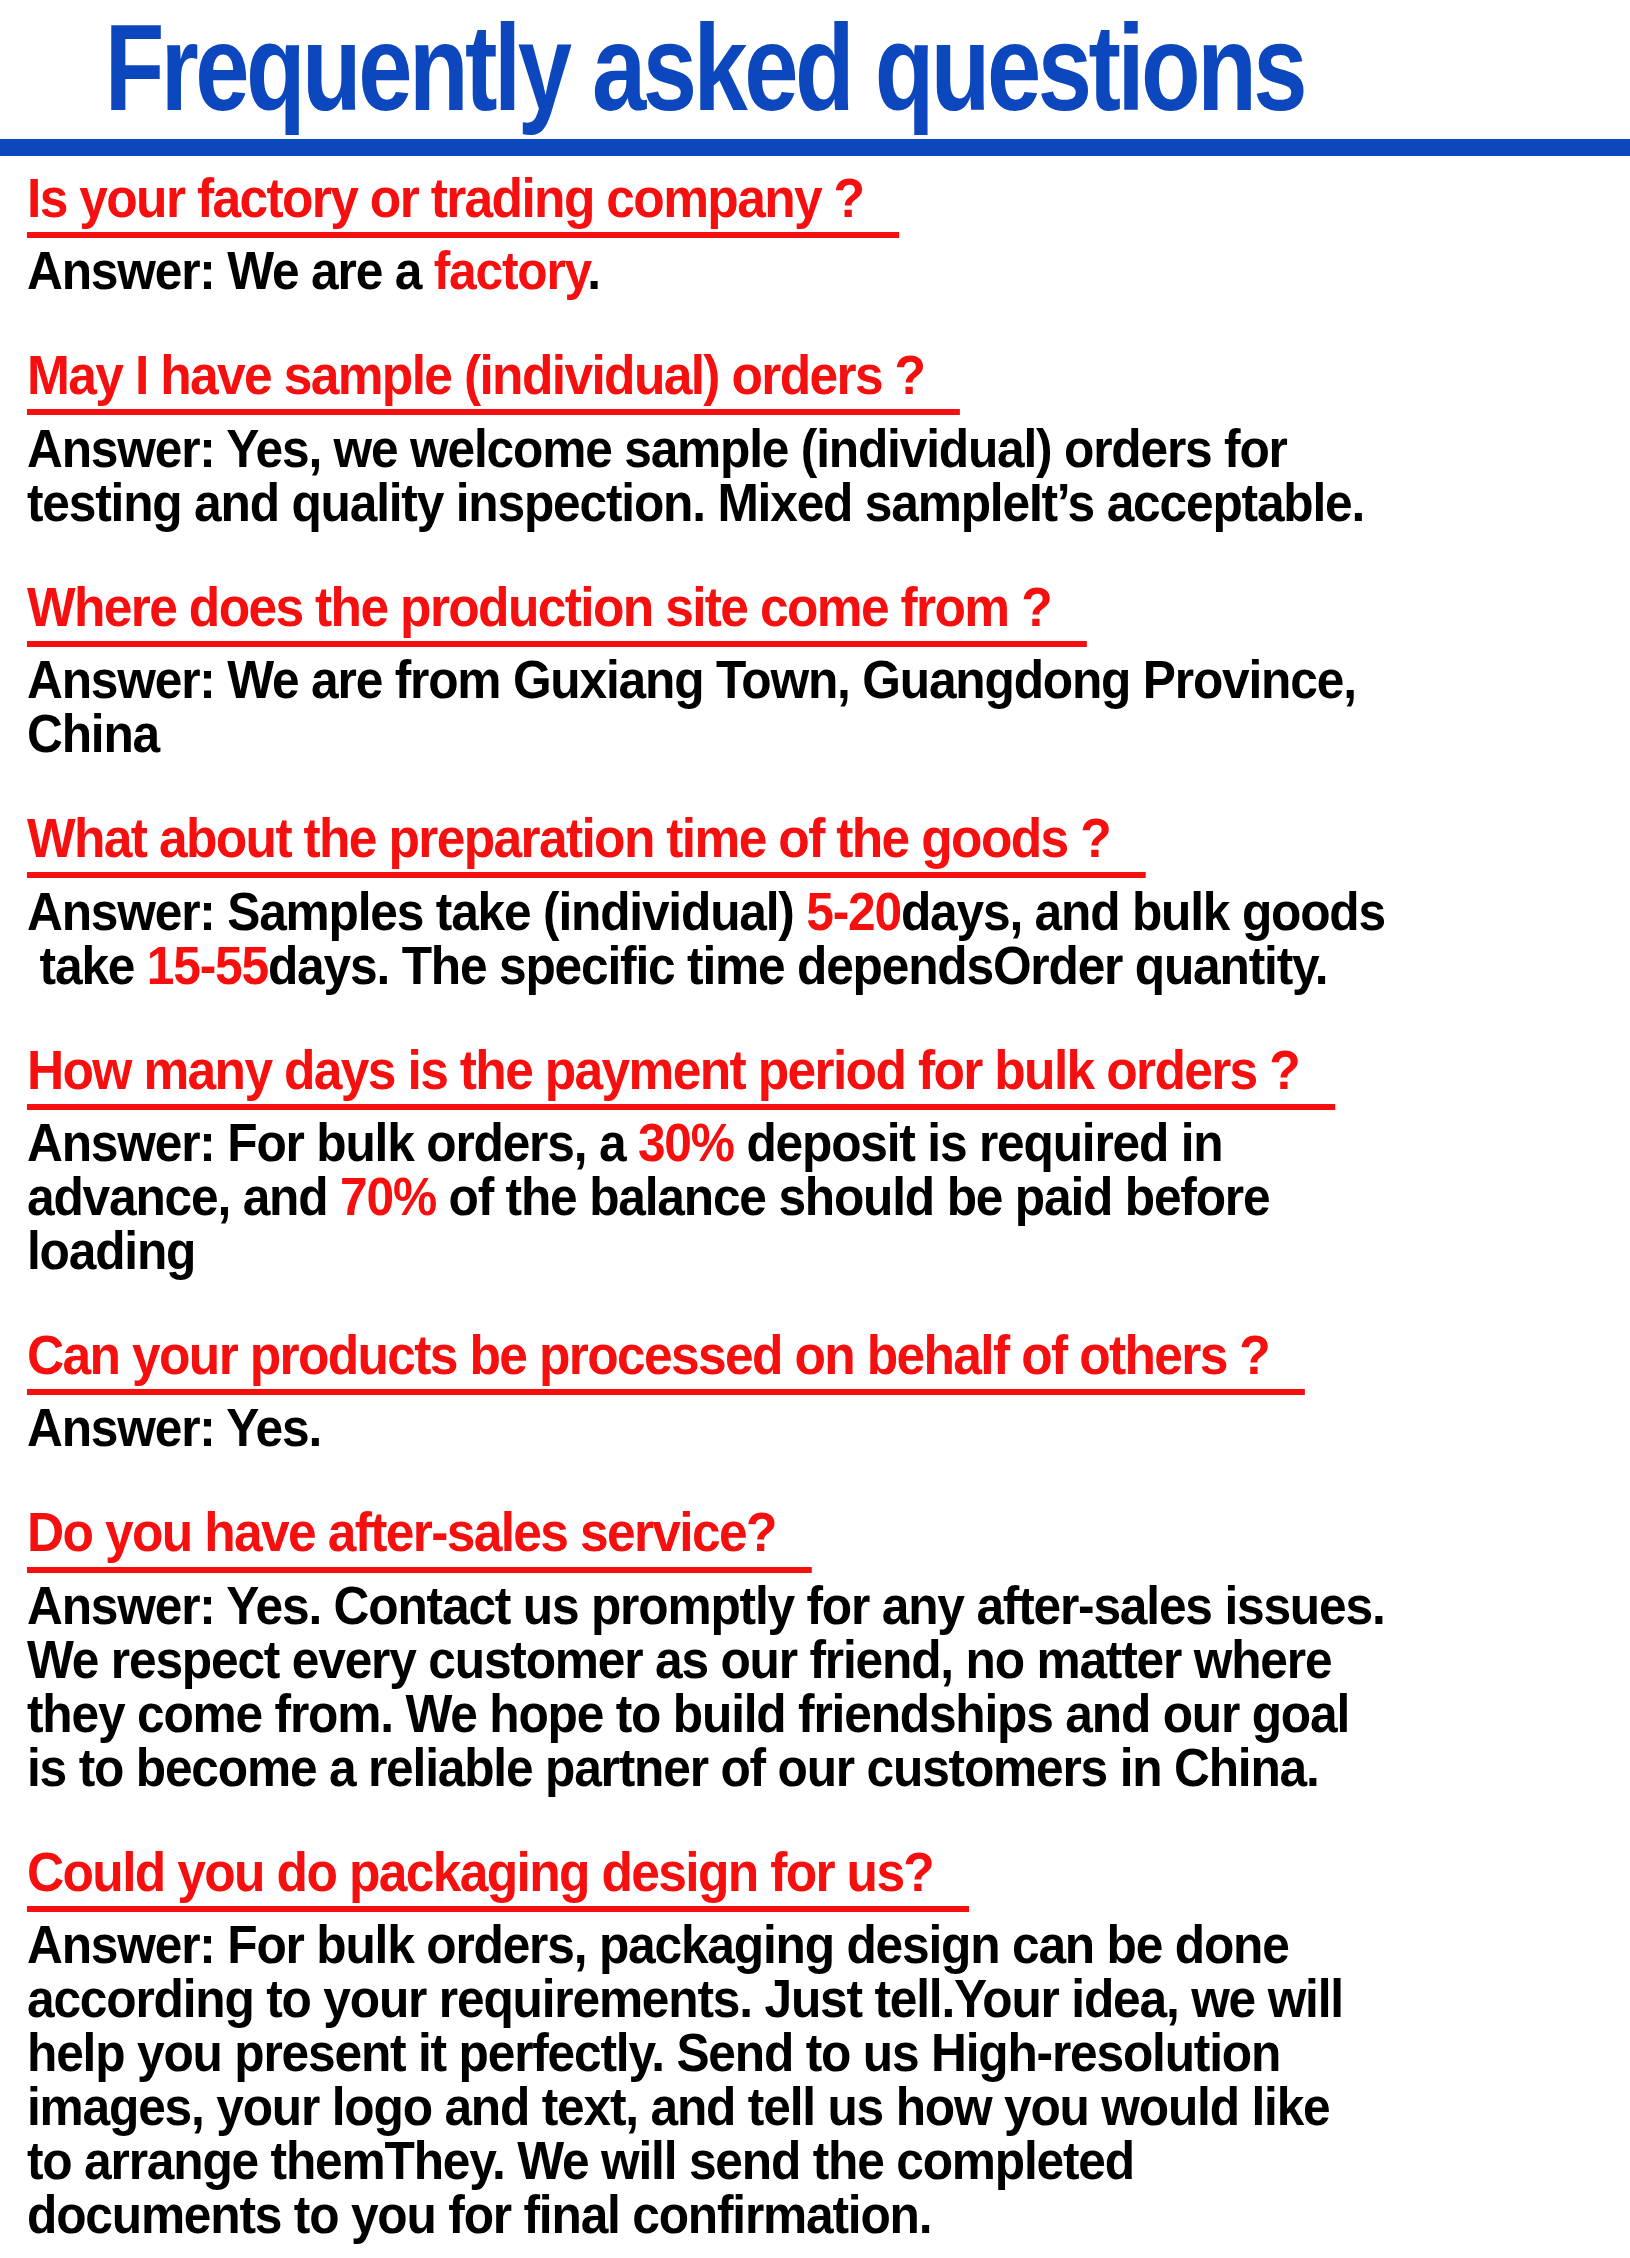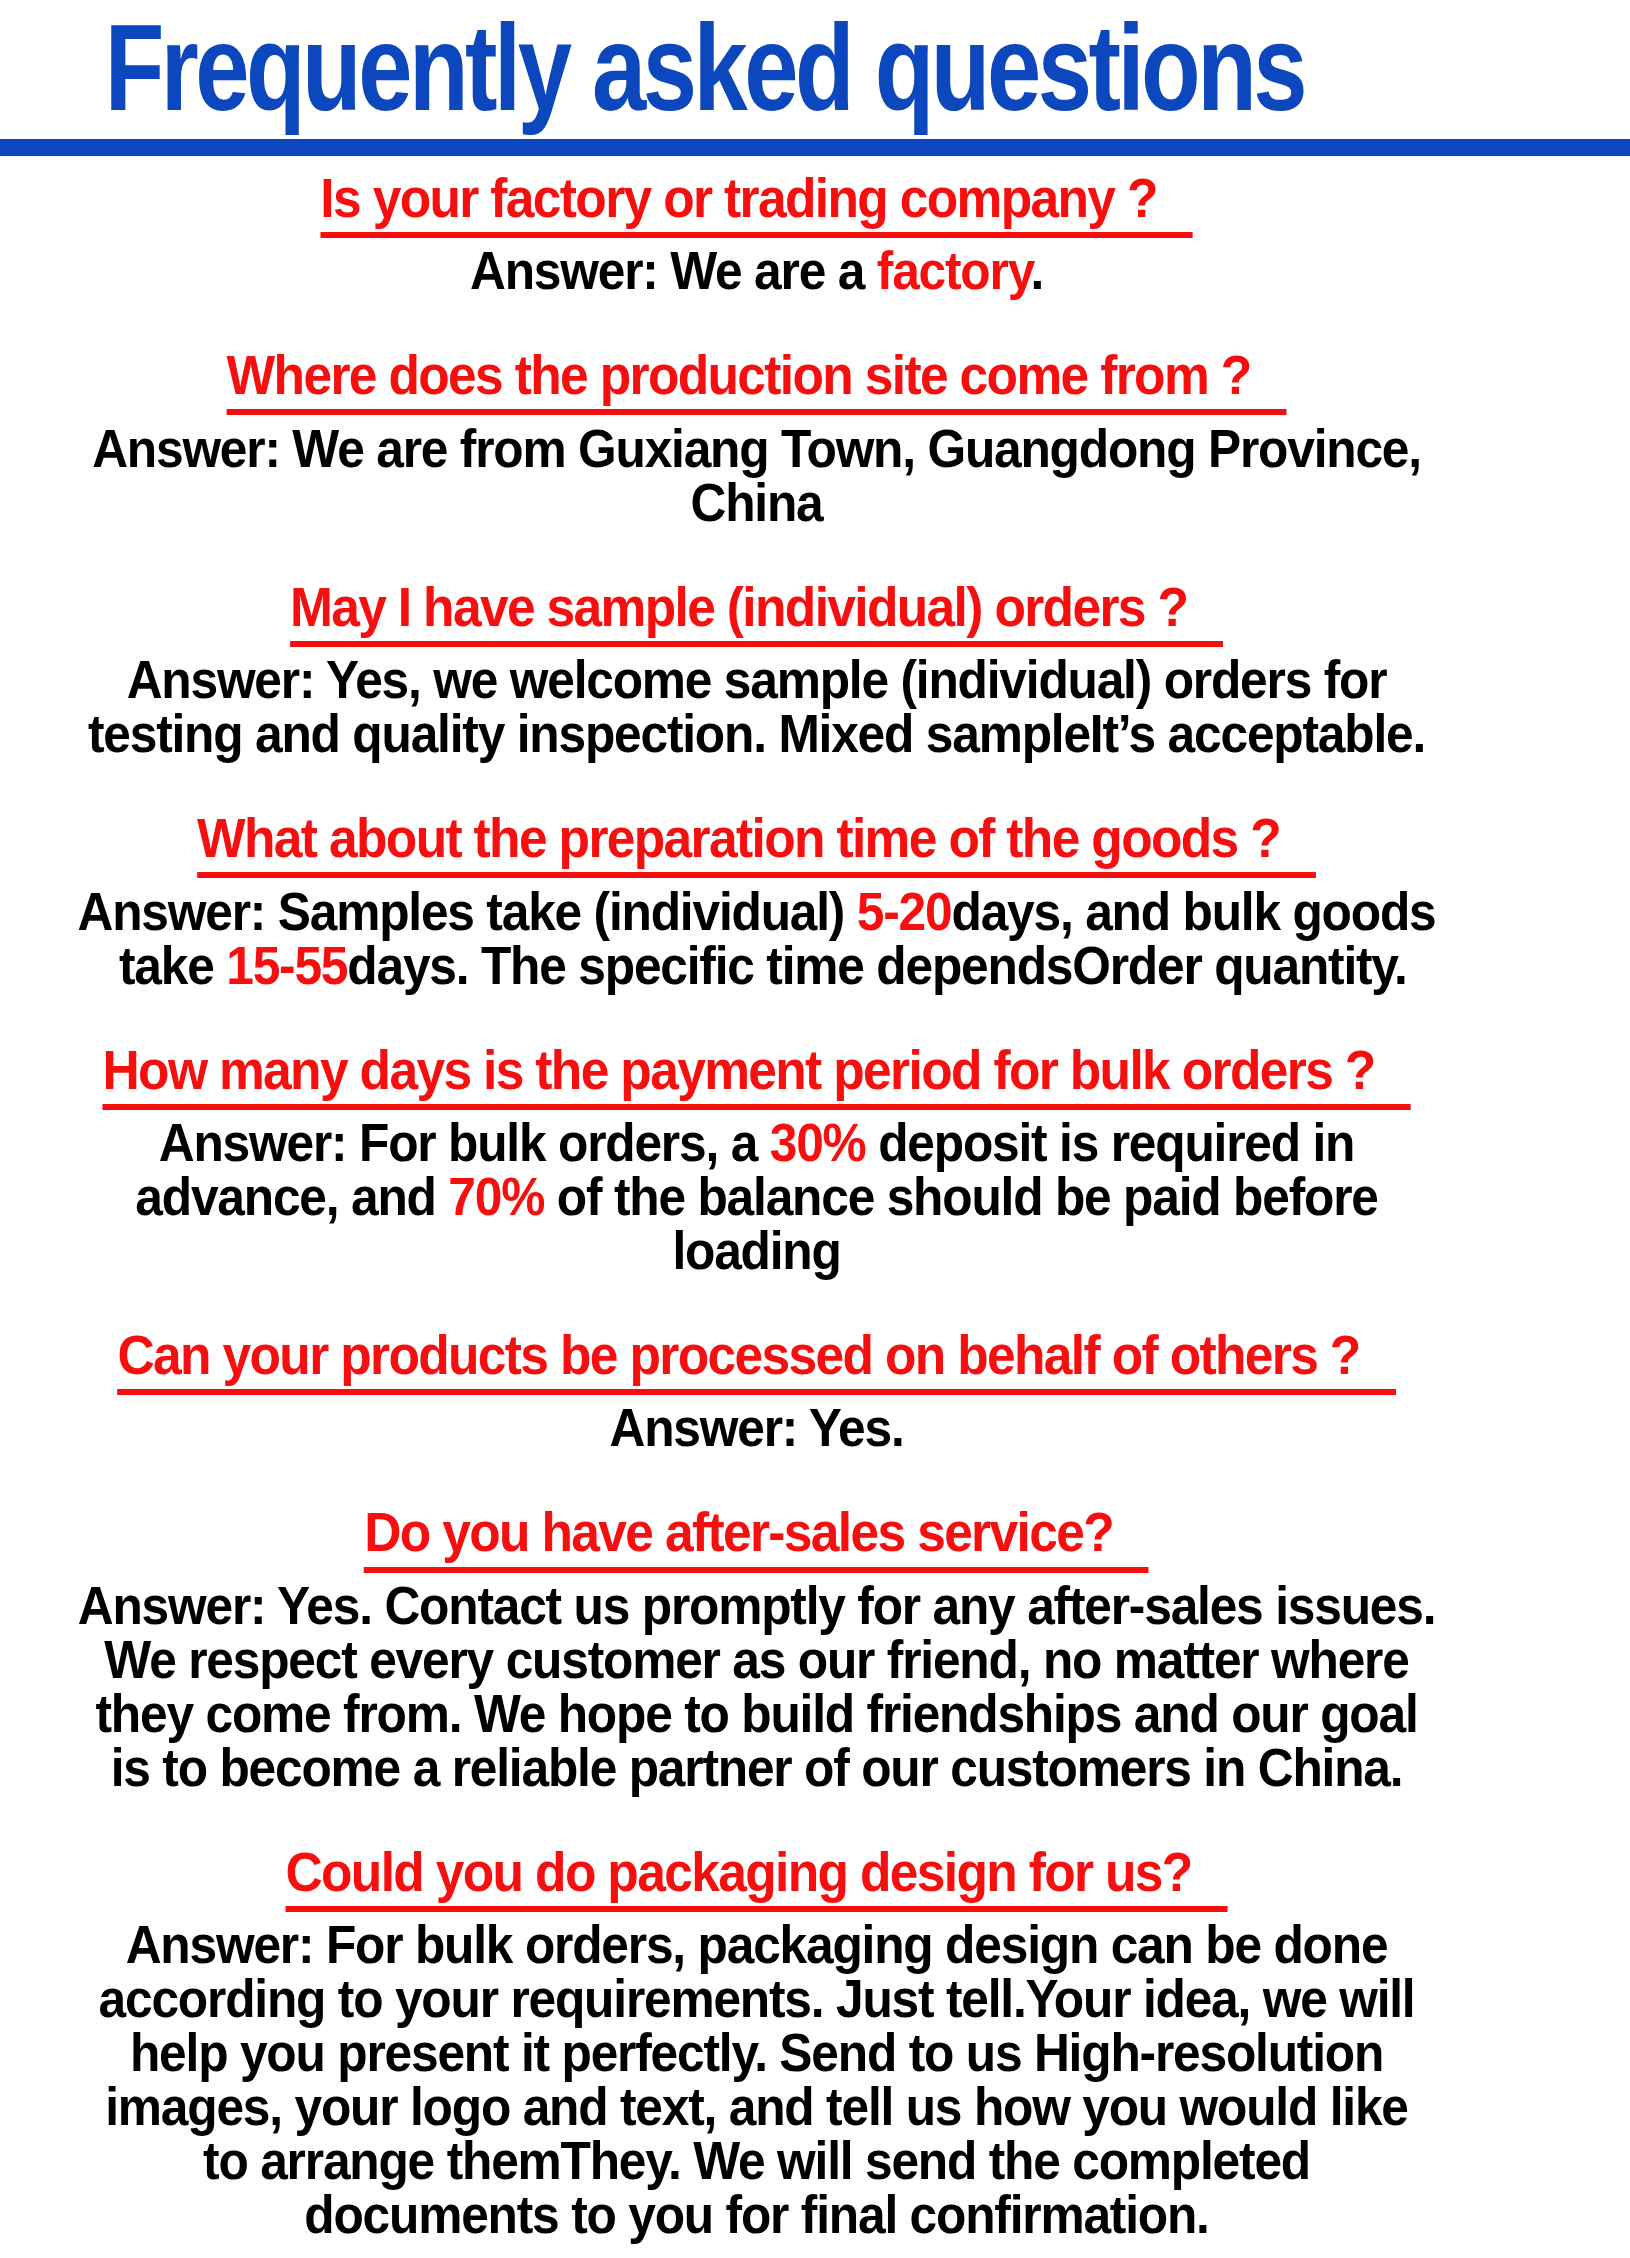--- a/index.html
+++ b/index.html
@@ -36,21 +36,20 @@
     transform-origin: left top;
   }
   .rule {
     height: 17.6px;
     width: 100%;
     background: var(--blue);
     margin-top: 7px;
   }
   main {
     padding: 0 17.6px 0 26.5px;
-    text-align: center;
   }
   section.qa {
     margin-top: 49px;
   }
   section.qa:first-child {
     margin-top: 12.4px;
   }
   .q {
     color: var(--red);
     font-size: 56px;
@@ -91,29 +90,29 @@
 <div class="rule"></div>
 
 <main>
 
   <section class="qa">
     <div class="q"><span class="q-inner">Is your factory or trading company ?</span></div>
     <div class="a"><span>Answer: We are a </span><span class="red">factory</span><span>.</span></div>
   </section>
 
   <section class="qa">
+    <div class="q"><span class="q-inner">May I have sample (individual) orders ?</span></div>
+    <div class="a"><span>Answer: Yes, we welcome sample (individual) orders for
+testing and quality inspection. Mixed sampleIt’s acceptable.</span></div>
+  </section>
+
+  <section class="qa">
     <div class="q"><span class="q-inner">Where does the production site come from ?</span></div>
     <div class="a"><span>Answer: We are from Guxiang Town, Guangdong Province,
 China</span></div>
-  </section>
-
-  <section class="qa">
-    <div class="q"><span class="q-inner">May I have sample (individual) orders ?</span></div>
-    <div class="a"><span>Answer: Yes, we welcome sample (individual) orders for
-testing and quality inspection. Mixed sampleIt’s acceptable.</span></div>
   </section>
 
   <section class="qa">
     <div class="q"><span class="q-inner">What about the preparation time of the goods ?</span></div>
     <div class="a"><span>Answer: Samples take (individual) </span><span class="red">5-20</span><span>days, and bulk goods
  take </span><span class="red">15-55</span><span>days. The specific time dependsOrder quantity.</span></div>
   </section>
 
   <section class="qa">
     <div class="q"><span class="q-inner">How many days is the payment period for bulk orders ?</span></div>

